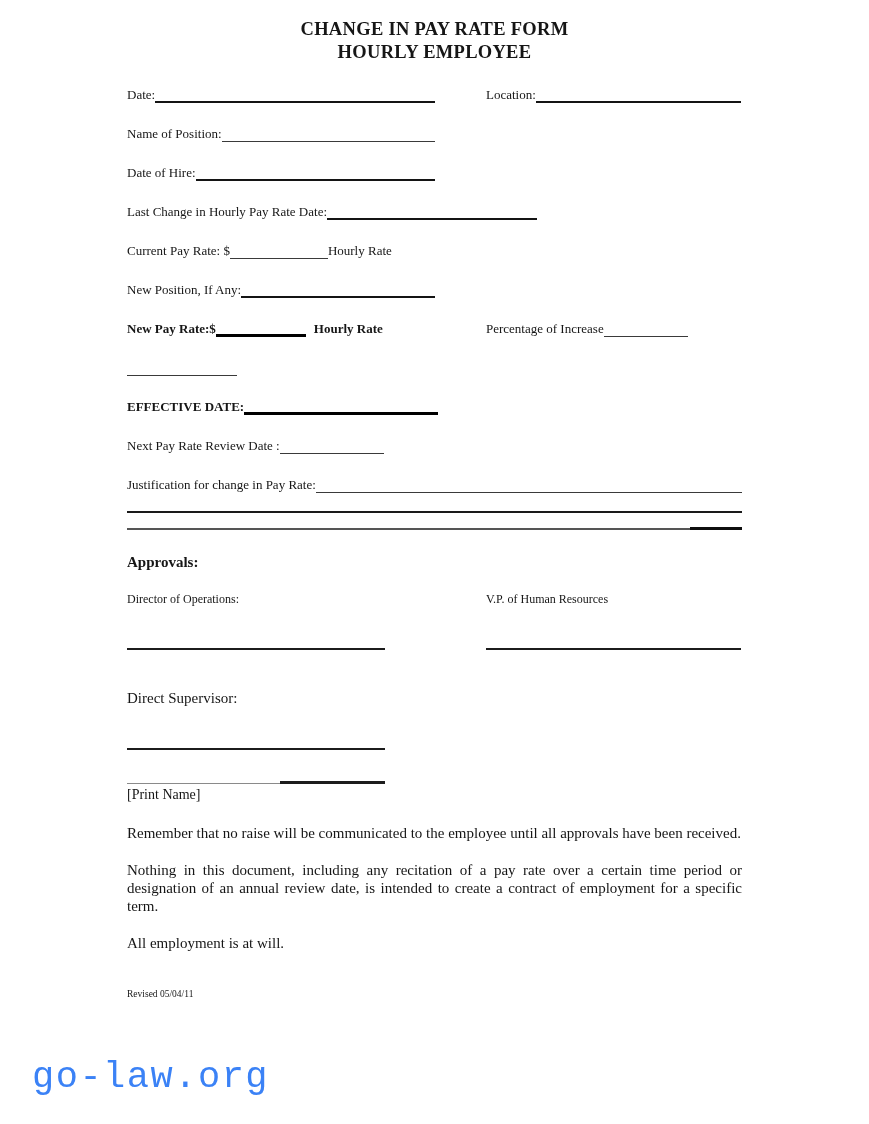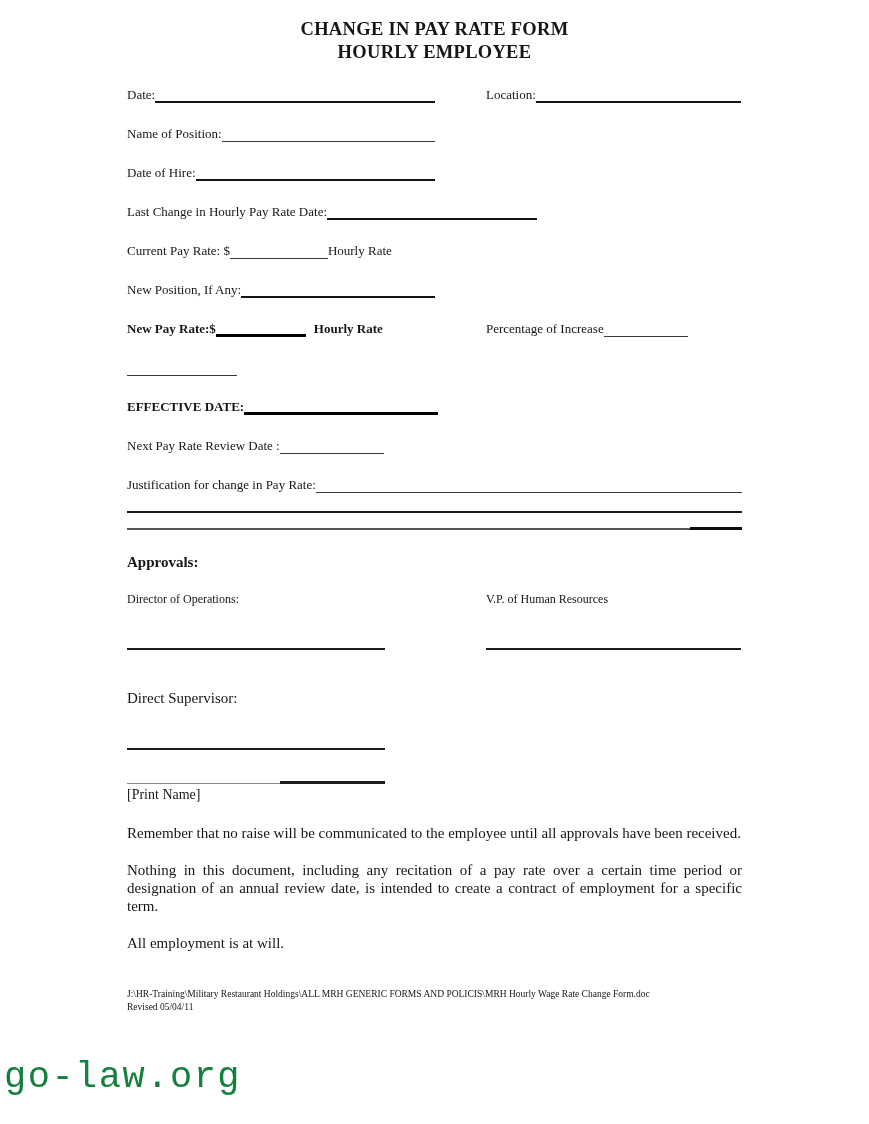--- a/index.html
+++ b/index.html
@@ -32,23 +32,23 @@
   .supervisor{font-size:15px; margin-top:40px; height:20px;}
   .sigline2{margin-top:38px; width:258px;}
   .printline{margin-top:33px; width:258px; border-bottom:1px solid #8a8a8a; height:0; position:relative;}
   .printline-bold{position:absolute; right:0; bottom:-1px; width:105px; height:3px; background:#1d1d1d;}
   .printname{font-size:14px; margin-top:3px;}
   .para{width:615px; font-size:15px; line-height:18px; text-align:justify; margin-top:19px;}
   .para.first{margin-top:21px;}
   .para.last{text-align:left;}
   .footer{margin-top:36px; font-size:9.5px; line-height:13px; width:592px;}
   .watermark{
-    position:absolute; left:4px; top:1056px;
+    position:absolute; left:32px; top:1056px;
     font-family:"Liberation Mono", monospace; font-size:37px; letter-spacing:1.5px;
-    color:#15803d; font-weight:normal;
+    color:#3b82f6; font-weight:normal;
   }
 </style>
 </head>
 <body>
 
 <div class="content">
 
   <div class="title">
     <div>CHANGE IN PAY RATE FORM</div>
     <div>HOURLY EMPLOYEE</div>
@@ -152,19 +152,18 @@
   <div class="printline">
     <div class="printline-bold"></div>
   </div>
   <div class="printname">[Print Name]</div>
 
   <p class="para first">Remember that no raise will be communicated to the employee until all approvals have been received.</p>
   <p class="para">Nothing in this document, including any recitation of a pay rate over a certain time period or designation of an annual review date, is intended to create a contract of employment for a specific term.</p>
   <p class="para last">All employment is at will.</p>
 
   <div class="footer">
-    <div>J:\HR-Training\Military Restaurant Holdings\ALL MRH GENERIC FORMS AND POLICIS\MRH Hourly Wage Rate Change Form.doc</div>
     <div>Revised 05/04/11</div>
   </div>
 
 </div>
 
 <div class="watermark">go-law.org</div>
 
 </body></html>

